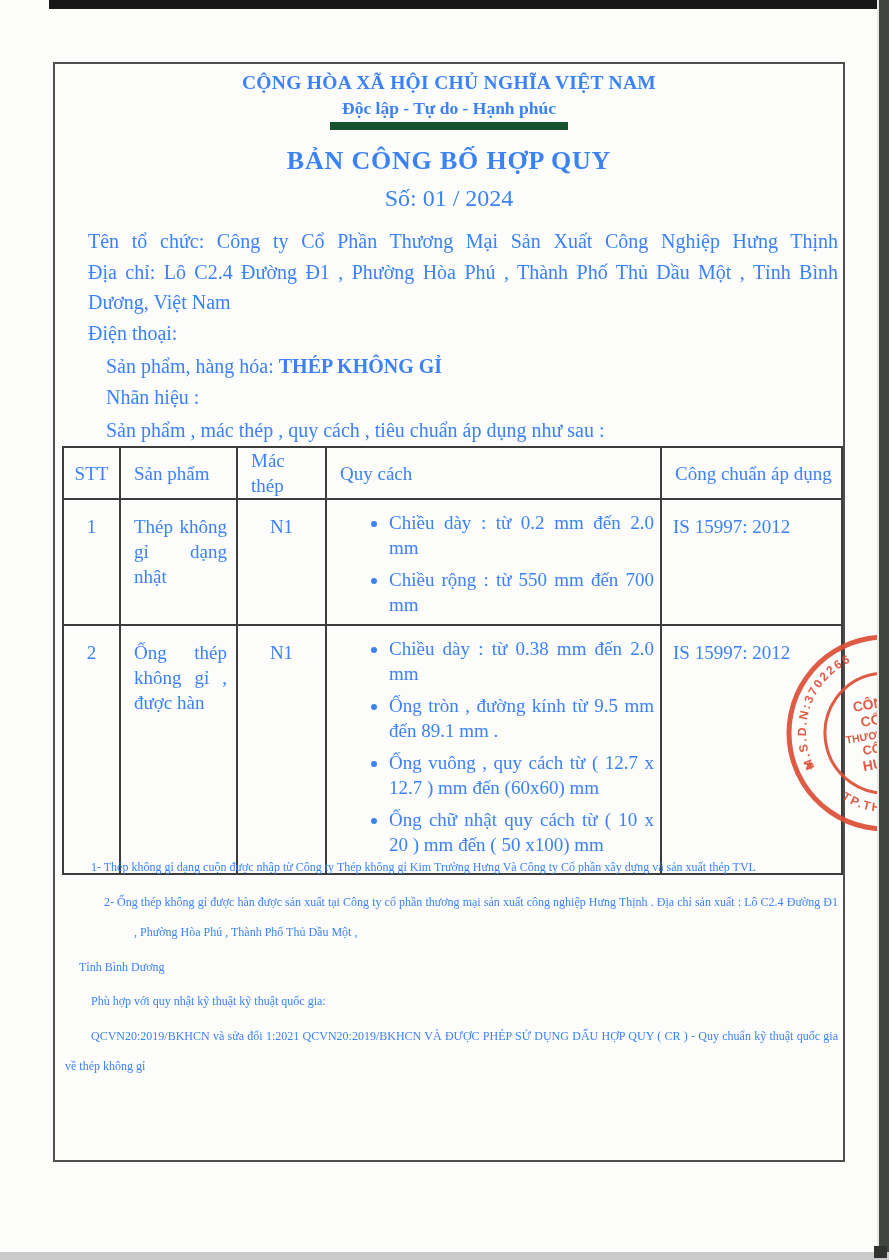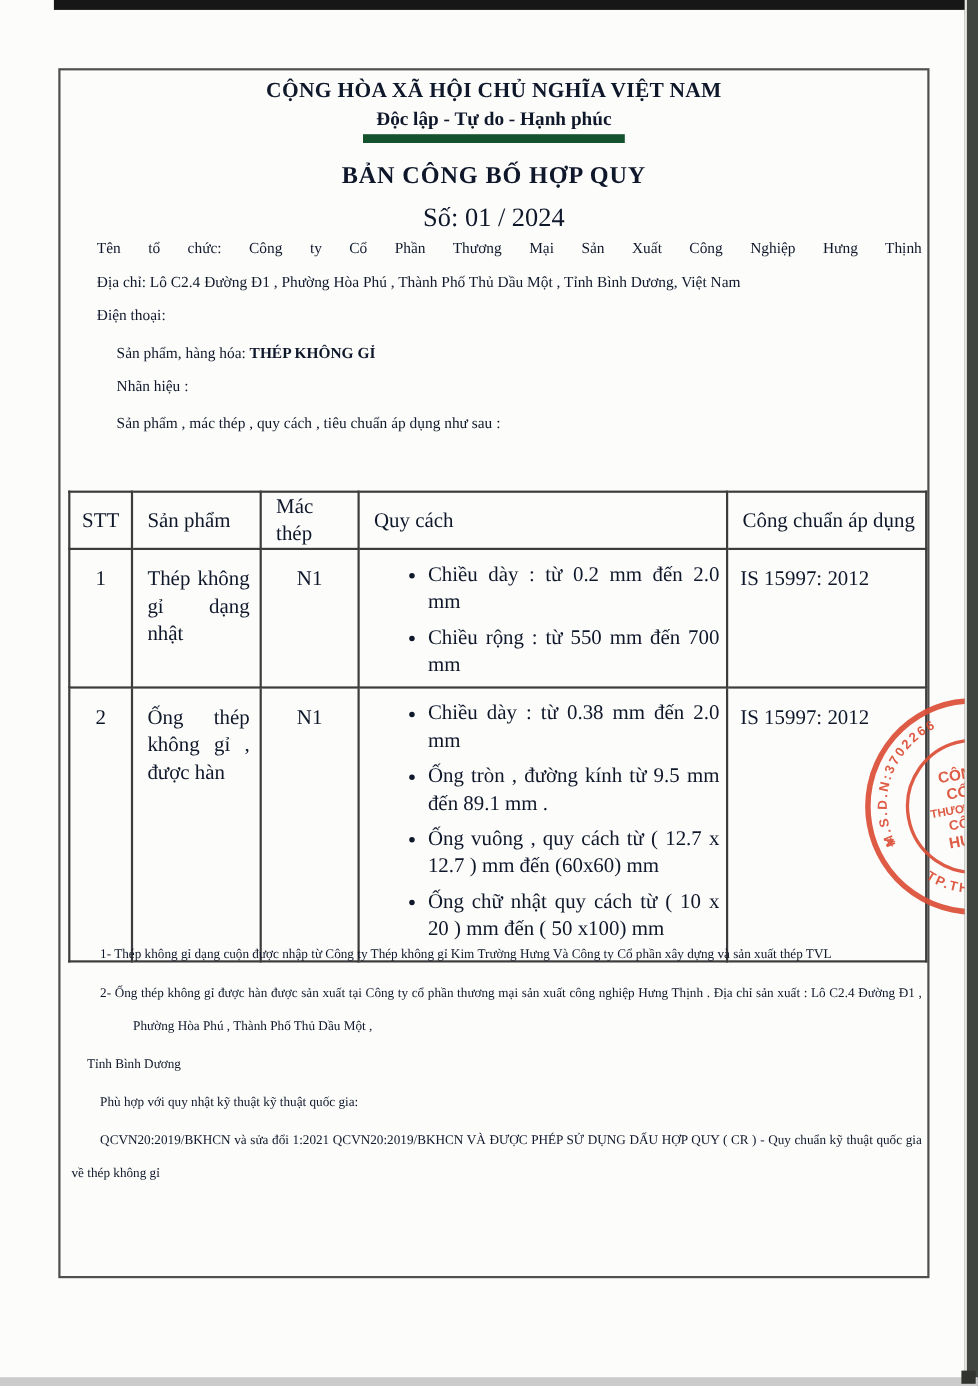--- a/index.html
+++ b/index.html
@@ -1,37 +1,37 @@
 <!DOCTYPE html>
 <html><head>
 <meta charset="utf-8">
 <style>
   html,body{margin:0;padding:0;background:#e9e9e9;}
   .scan{
     position:relative;width:889px;height:1260px;margin:0 auto;
     background:#fcfcfa;overflow:hidden;
     font-family:"Liberation Serif","DejaVu Serif",serif;
-    color:#0f172a;
+    color:#3b82f6;
   }
   
   .bar-top{position:absolute;left:49px;top:0;width:840px;height:9px;background:#171717;z-index:30;}
   .strip-right{position:absolute;left:877px;top:0;width:12px;height:1260px;background:#41453f;border-left:2px solid #e6e6e2;z-index:30;}
   .bar-bottom{position:absolute;left:0;top:1252px;width:889px;height:8px;background:#cbcbcb;z-index:30;}
   .corner-chip{position:absolute;left:874px;top:1246px;width:13px;height:12px;background:#30332e;z-index:31;}
 
   .page-border{position:absolute;left:53px;top:62px;width:788px;height:1096px;border:2px solid #4f4f4f;}
 
   .centered{position:absolute;left:53px;width:792px;text-align:center;}
   .nat-title{top:72px;font-size:19.5px;font-weight:bold;letter-spacing:.3px;}
   .motto-wrap{top:98px;font-size:17.5px;font-weight:bold;}
   .motto-wrap span{display:inline-block;border-bottom:8px solid #14532d;padding:0 12px 3px 12px;}
-  .doc-title{top:146px;font-size:22px;font-weight:bold;letter-spacing:.8px;}
+  .doc-title{top:146px;font-size:26px;font-weight:bold;letter-spacing:.8px;}
   .doc-number{top:185px;font-size:24px;}
 
-  .info{position:absolute;left:88px;top:212px;width:750px;font-size:14px;line-height:30.5px;}
+  .info{position:absolute;left:88px;top:226px;width:750px;font-size:20px;line-height:30.5px;}
   .info .just{text-align:justify;}
   .info .fill-line{text-align:justify;text-align-last:justify;}
   .info .ind{margin-left:18px;}
   .info .gap{margin-top:3px;}
   .bold{font-weight:bold;}
 
   table.spec{
     position:absolute;left:62px;top:446px;width:779px;
     border-collapse:collapse;table-layout:fixed;font-size:19px;
   }
@@ -43,21 +43,21 @@
   td.c-mt{text-align:center;padding-top:14px;}
   td.c-tc{padding:14px 4px 0 11px;}
   td.c-qc{padding:0;}
   td.c-qc ul{margin:0;padding:10px 4px 0 62px;}
   td.c-qc li{margin-bottom:7px;text-align:justify;padding-right:2px;}
   tr.r1 td{height:97px;}
   tr.r2 td{height:232px;}
 
   .notes{position:absolute;left:65px;top:852px;width:773px;font-size:12px;line-height:30.5px;}
   .note-plain{margin-left:26px;text-align:justify;}
-  .note-hang{margin-left:26px;padding-left:30px;text-indent:-30px;text-align:justify;margin-top:4px;}
+  .note-hang{margin-left:39px;padding-left:30px;text-indent:-30px;text-align:justify;margin-top:4px;}
   .province{margin-left:14px;margin-top:4px;}
   .conf-intro{margin-left:26px;margin-top:4px;}
   .conf-detail{text-indent:26px;text-align:justify;margin-top:4px;}
 
   .stamp{position:absolute;left:782px;top:630px;width:206px;height:206px;z-index:5;opacity:.93;}
   .stamp text{font-family:"Liberation Sans","DejaVu Sans",sans-serif;font-weight:bold;}
 </style>
 </head>
 <body>
 

